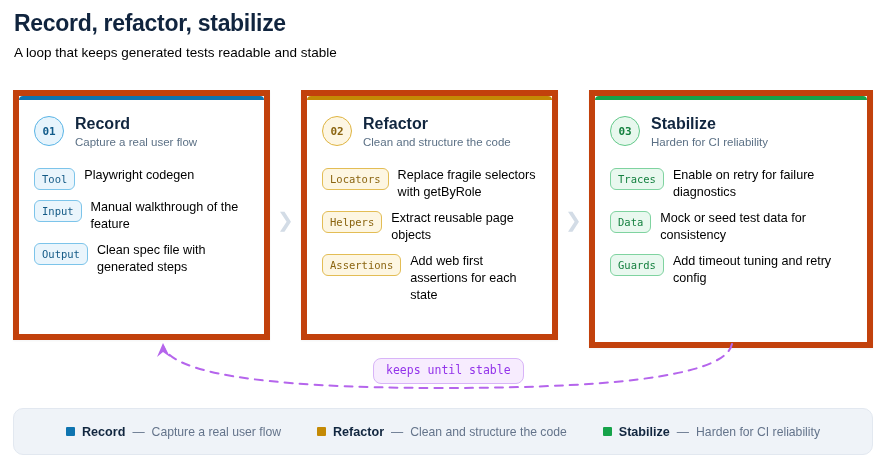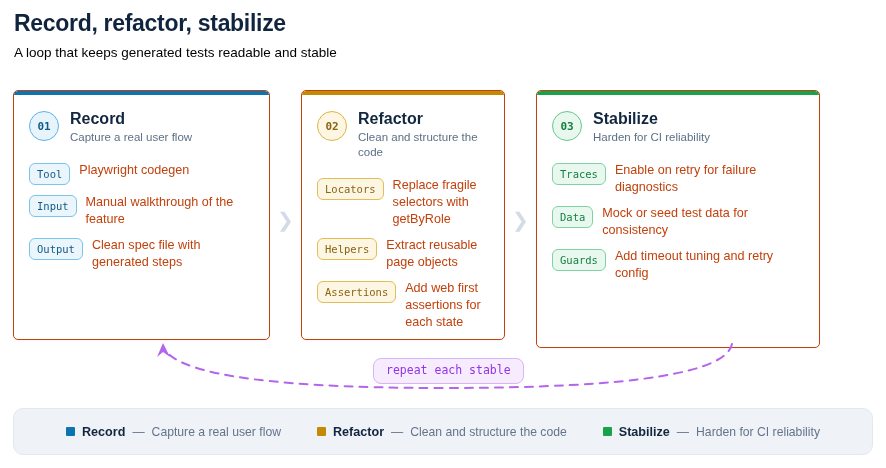--- a/index.html
+++ b/index.html
@@ -48,29 +48,29 @@
     left: 13px;
     top: 90px;
     width: 860px;
     height: 252px;
     display: flex;
     align-items: flex-start;
   }
   .card {
     position: relative;
     background: #ffffff;
-    border: 1px solid #c2410c;
-    border-radius: 5px;
+    border: 6px solid #c2410c;
+    border-radius: 0;
     box-shadow: 0 1px 2px rgba(16,36,62,0.05);
     padding: 0;
     box-sizing: border-box;
     overflow: hidden;
   }
   .card-1 { width: 257px; height: 250px; }
-  .card-2 { width: 204px; height: 250px; }
+  .card-2 { width: 257px; height: 250px; }
   .card-3 { width: 284px; height: 258px; }
 
   .card-accent {
     height: 4px;
     width: 100%;
     border-radius: 11px 11px 0 0;
   }
   .card-body {
     padding: 14px 15px 0 15px;
   }
@@ -127,21 +127,21 @@
     line-height: 12px;
     padding: 4px 7px 4px 7px;
     border-radius: 6px;
     border: 1px solid;
     white-space: nowrap;
     margin-top: 1px;
   }
   .item-text {
     font-size: 12.6px;
     line-height: 17px;
-    color: #c2410c;
+    color: #000000;
   }
 
   
   .t-blue  .card-accent { background: #0e74b0; }
   .t-blue  .badge { border-color: #59b4e6; background: #e7f4fc; color: #115b8a; }
   .t-blue  .chip  { border-color: #7cc4ea; background: #eaf5fc; color: #145a86; }
   
   .t-amber .card-accent { background: #c48a05; }
   .t-amber .badge { border-color: #dfb441; background: #fdf6e3; color: #8a6410; }
   .t-amber .chip  { border-color: #e3bd55; background: #fdf6e2; color: #8a6410; }
@@ -322,21 +322,21 @@
     </div>
 
   </div>
 
   <div class="loop-layer">
     <svg class="loop-svg" width="886" height="62" viewBox="0 0 886 62">
       <path d="M 732 6 C 726 34, 640 50, 443 50 C 250 50, 172 33, 163 8" fill="none" stroke="#b565ec" stroke-width="2" stroke-dasharray="8 7" stroke-linecap="round"></path>
       <path d="M 163 5 L 157 19 L 163 14 L 170 19 Z" fill="#b565ec"></path>
     </svg>
   </div>
-  <div class="repeat-pill">repeat each stable</div>
+  <div class="repeat-pill">keeps until stable</div>
 
   <div class="legend">
     <div class="legend-item">
       <span class="swatch" style="background:#0e74b0"></span>
       <span class="legend-name">Record</span>
       <span class="legend-dash">—</span>
       <span class="legend-desc">Capture a real user flow</span>
     </div>
     <div class="legend-item">
       <span class="swatch" style="background:#c48a05"></span>

